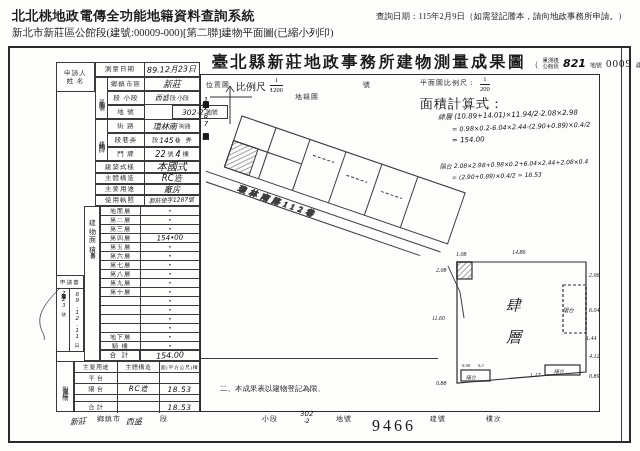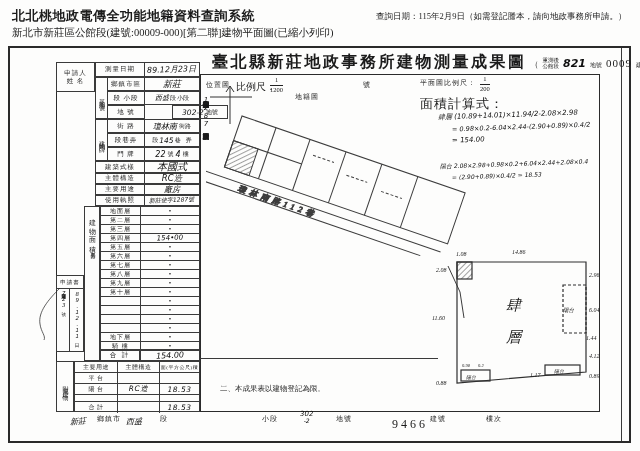--- a/index.html
+++ b/index.html
@@ -350,17 +350,17 @@
   <div class="abs hw" style="left:70px;top:416px;font-size:8px;transform:rotate(-4deg);">新莊</div>
   <div class="abs p" style="left:97px;top:414px;font-size:7px;letter-spacing:1px;">鄉鎮市</div>
   <div class="abs hw" style="left:126px;top:416px;font-size:8px;">西盛</div>
   <div class="abs p" style="left:160px;top:414px;font-size:7px;">段</div>
   <div class="abs p" style="left:262px;top:414px;font-size:7px;letter-spacing:1px;">小段</div>
   <div class="abs hw" style="left:300px;top:411px;font-size:7px;line-height:1;text-align:center;">
     <span style="display:block;">302</span>
     <span style="display:block;font-size:6px;">-2</span>
   </div>
   <div class="abs p" style="left:336px;top:414px;font-size:7px;letter-spacing:1px;">地號</div>
-  <div class="abs p" style="left:392px;top:417px;font-size:12px;letter-spacing:3px;">9466</div>
+  <div class="abs p" style="left:372px;top:417px;font-size:16px;letter-spacing:3px;">9466</div>
   <div class="abs p" style="left:430px;top:414px;font-size:7px;letter-spacing:1px;">建號</div>
   <div class="abs p" style="left:486px;top:414px;font-size:7px;letter-spacing:1px;">樓次</div>
 
 </div>
 
 </body></html>

